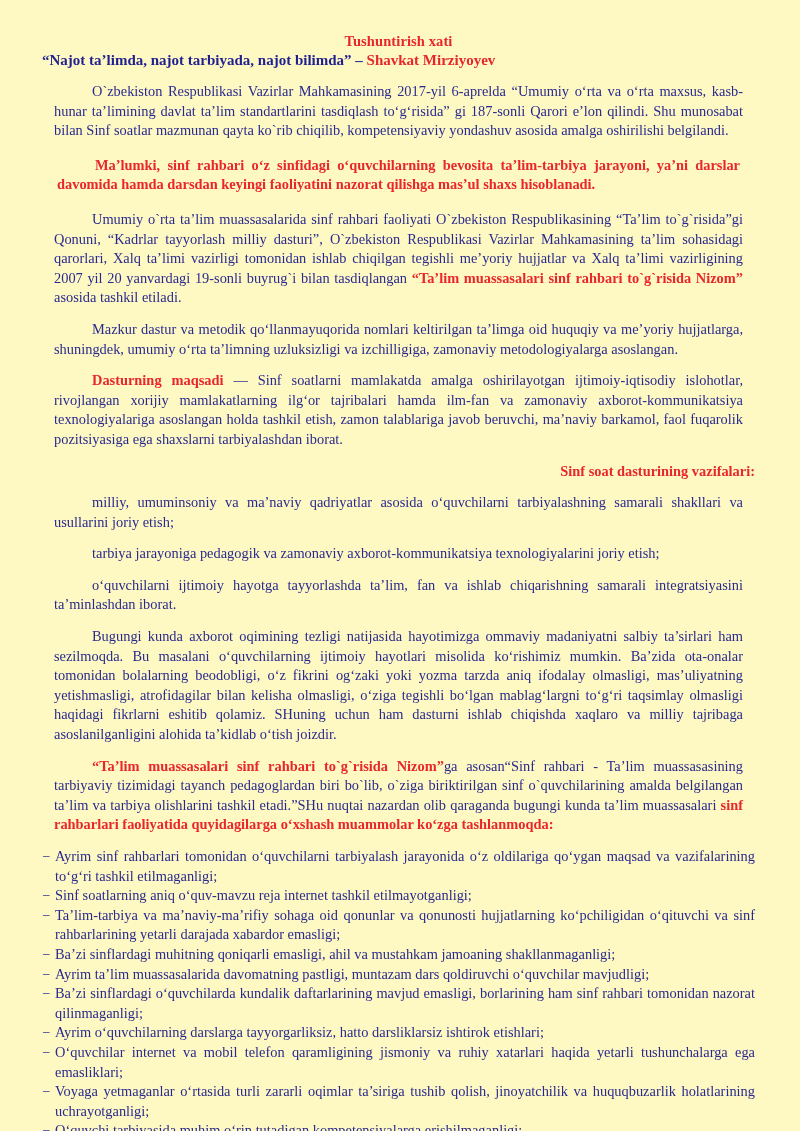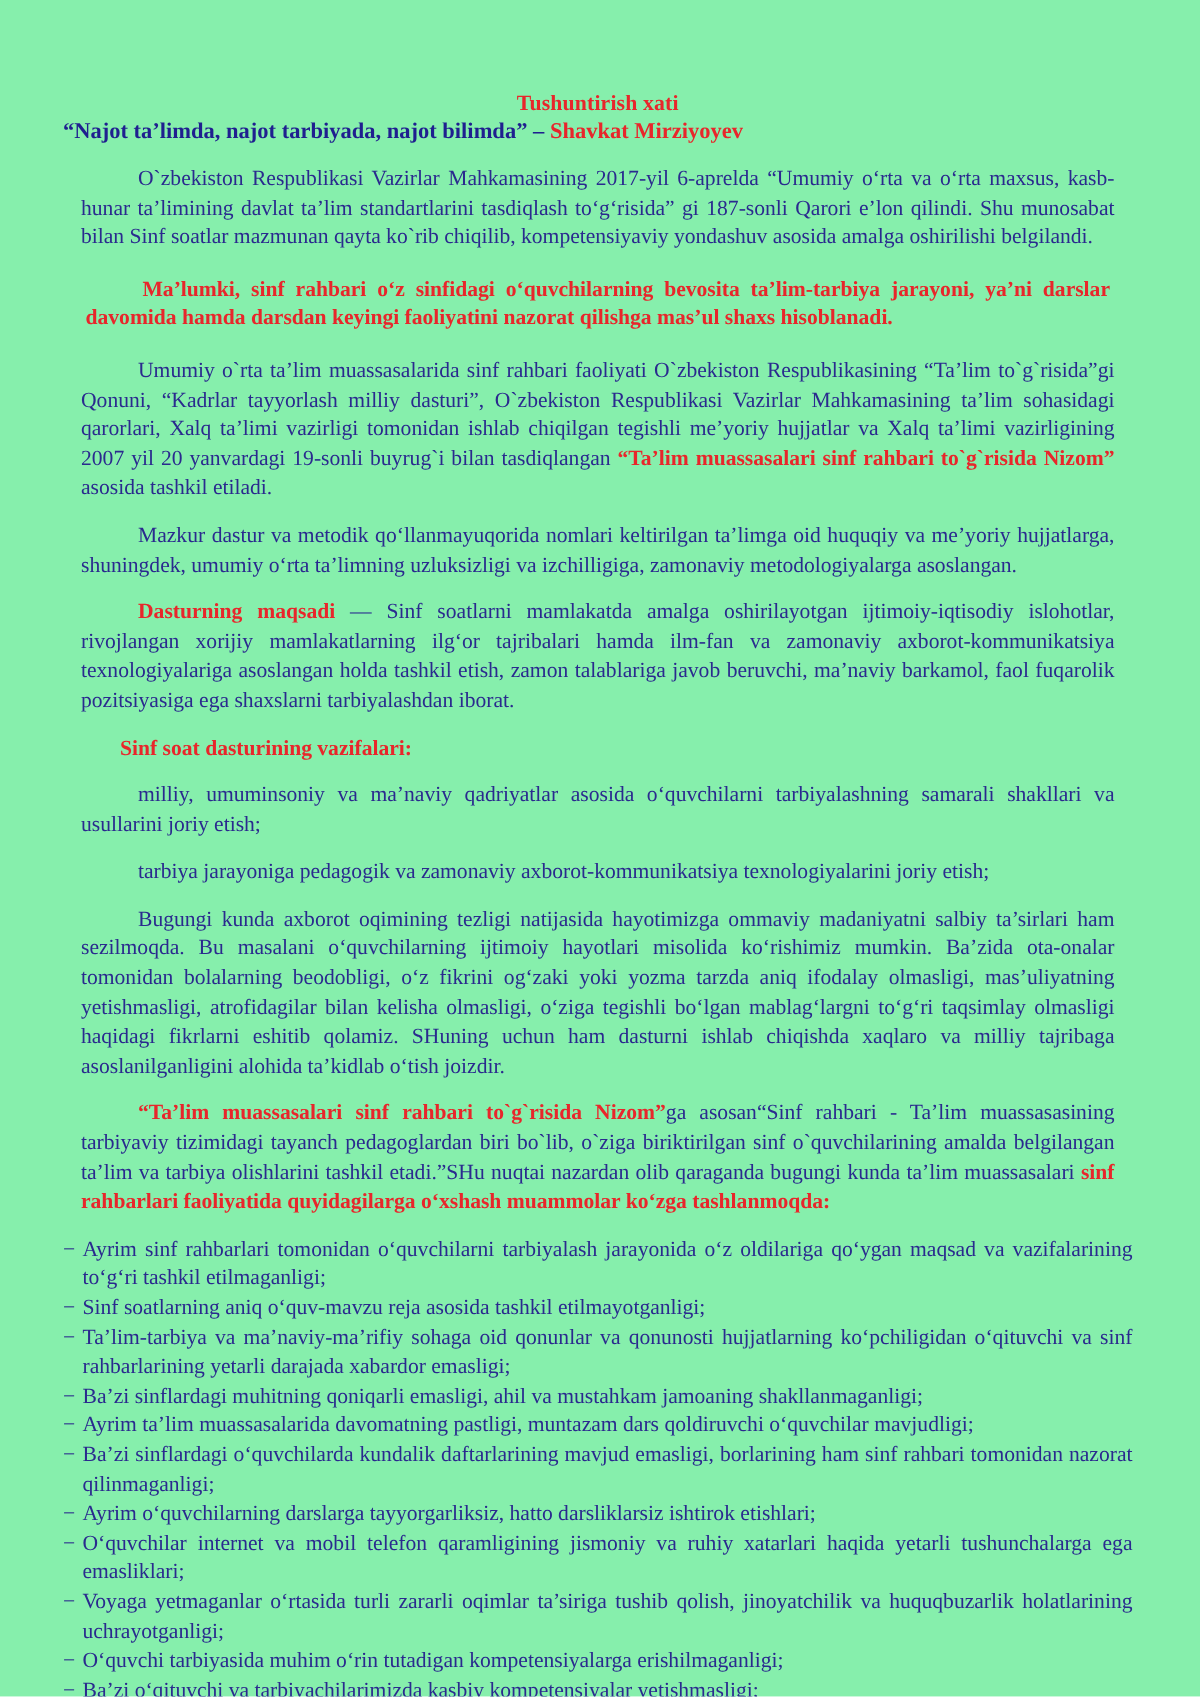--- a/index.html
+++ b/index.html
@@ -11,22 +11,22 @@
     width: 800px;
     height: 1131px;
     font-family: "Liberation Serif", "DejaVu Serif", serif;
     overflow: hidden;
   }
   .page {
     position: relative;
     width: 800px;
     height: 1131px;
     box-sizing: border-box;
-    padding: 60px 45px 0 42px;
-    background: #86efac;
+    padding: 32px 45px 0 42px;
+    background: #fef9c3;
   }
   .doc-title {
     text-align: center;
     color: #e8262b;
     font-weight: bold;
     font-size: 14.5px;
     line-height: 18px;
     margin: 0 0 1px 0;
     letter-spacing: 0.1px;
   }
@@ -65,20 +65,21 @@
     font-weight: bold;
   }
   .redhead {
     display: block;
     color: #e8262b;
     font-weight: bold;
     font-size: 14.4px;
     line-height: 19.6px;
     margin: 0;
     text-indent: 38px;
+    text-align: right;
   }
   ul.problems {
     list-style: none;
     margin: 0;
     padding: 0;
   }
   ul.problems li {
     color: #2a2a8e;
     font-size: 14.4px;
     line-height: 19.6px;
@@ -111,28 +112,29 @@
   <p class="body"><span>Umumiy o`rta ta’lim muassasalarida sinf rahbari faoliyati O`zbekiston Respublikasining “Ta’lim to`g`risida”gi Qonuni, “Kadrlar tayyorlash milliy dasturi”, O`zbekiston Respublikasi Vazirlar Mahkamasining ta’lim sohasidagi qarorlari, Xalq ta’limi vazirligi tomonidan ishlab chiqilgan tegishli me’yoriy hujjatlar va Xalq ta’limi vazirligining 2007 yil 20 yanvardagi 19-sonli buyrug`i bilan tasdiqlangan </span><span class="red">“Ta’lim muassasalari sinf rahbari to`g`risida Nizom”</span><span> asosida tashkil etiladi.</span></p>
 
   <p class="body">Mazkur dastur va metodik qo‘llanmayuqorida nomlari keltirilgan ta’limga oid huquqiy va me’yoriy hujjatlarga, shuningdek, umumiy o‘rta ta’limning uzluksizligi va izchilligiga, zamonaviy metodologiyalarga asoslangan.</p>
 
   <p class="body"><span class="red">Dasturning maqsadi</span><span> — Sinf soatlarni mamlakatda amalga oshirilayotgan ijtimoiy-iqtisodiy islohotlar, rivojlangan xorijiy mamlakatlarning ilg‘or tajribalari hamda ilm-fan va zamonaviy axborot-kommunikatsiya texnologiyalariga asoslangan holda tashkil etish, zamon talablariga javob beruvchi, ma’naviy barkamol, faol fuqarolik pozitsiyasiga ega shaxslarni tarbiyalashdan iborat.</span></p>
 
   <div class="redhead">Sinf soat dasturining vazifalari:</div>
 
   <p class="body">milliy, umuminsoniy va ma’naviy qadriyatlar asosida o‘quvchilarni tarbiyalashning samarali shakllari va usullarini joriy etish;</p>
   <p class="body">tarbiya jarayoniga pedagogik va zamonaviy axborot-kommunikatsiya texnologiyalarini joriy etish;</p>
+  <p class="body">o‘quvchilarni ijtimoiy hayotga tayyorlashda ta’lim, fan va ishlab chiqarishning samarali integratsiyasini ta’minlashdan iborat.</p>
 
   <p class="body">Bugungi kunda axborot oqimining tezligi natijasida hayotimizga ommaviy madaniyatni salbiy ta’sirlari ham sezilmoqda. Bu masalani o‘quvchilarning ijtimoiy hayotlari misolida ko‘rishimiz mumkin. Ba’zida ota-onalar tomonidan bolalarning beodobligi, o‘z fikrini og‘zaki yoki yozma tarzda aniq ifodalay olmasligi, mas’uliyatning yetishmasligi, atrofidagilar bilan kelisha olmasligi, o‘ziga tegishli bo‘lgan mablag‘largni to‘g‘ri taqsimlay olmasligi haqidagi fikrlarni eshitib qolamiz. SHuning uchun ham dasturni ishlab chiqishda xaqlaro va milliy tajribaga asoslanilganligini alohida ta’kidlab o‘tish joizdir.</p>
 
   <p class="body"><span class="red">“Ta’lim muassasalari sinf rahbari to`g`risida Nizom”</span><span>ga asosan“Sinf rahbari - Ta’lim muassasasining tarbiyaviy tizimidagi tayanch pedagoglardan biri bo`lib, o`ziga biriktirilgan sinf o`quvchilarining amalda belgilangan ta’lim va tarbiya olishlarini tashkil etadi.”SHu nuqtai nazardan olib qaraganda bugungi kunda ta’lim muassasalari </span><span class="red">sinf rahbarlari faoliyatida quyidagilarga o‘xshash muammolar ko‘zga tashlanmoqda:</span></p>
 
   <ul class="problems">
     <li><span class="dash">−</span><span>Ayrim sinf rahbarlari tomonidan o‘quvchilarni tarbiyalash jarayonida o‘z oldilariga qo‘ygan maqsad va vazifalarining to‘g‘ri tashkil etilmaganligi;</span></li>
-    <li><span class="dash">−</span><span>Sinf soatlarning aniq o‘quv-mavzu reja asosida tashkil etilmayotganligi;</span></li>
+    <li><span class="dash">−</span><span>Sinf soatlarning aniq o‘quv-mavzu reja internet tashkil etilmayotganligi;</span></li>
     <li><span class="dash">−</span><span>Ta’lim-tarbiya va ma’naviy-ma’rifiy sohaga oid qonunlar va qonunosti hujjatlarning ko‘pchiligidan o‘qituvchi va sinf rahbarlarining yetarli darajada xabardor emasligi;</span></li>
     <li><span class="dash">−</span><span>Ba’zi sinflardagi muhitning qoniqarli emasligi, ahil va mustahkam jamoaning shakllanmaganligi;</span></li>
     <li><span class="dash">−</span><span>Ayrim ta’lim muassasalarida davomatning pastligi, muntazam dars qoldiruvchi o‘quvchilar mavjudligi;</span></li>
     <li><span class="dash">−</span><span>Ba’zi sinflardagi o‘quvchilarda kundalik daftarlarining mavjud emasligi, borlarining ham sinf rahbari tomonidan nazorat qilinmaganligi;</span></li>
     <li><span class="dash">−</span><span>Ayrim o‘quvchilarning darslarga tayyorgarliksiz, hatto darsliklarsiz ishtirok etishlari;</span></li>
     <li><span class="dash">−</span><span>O‘quvchilar internet va mobil telefon qaramligining jismoniy va ruhiy xatarlari haqida yetarli tushunchalarga ega emasliklari;</span></li>
     <li><span class="dash">−</span><span>Voyaga yetmaganlar o‘rtasida turli zararli oqimlar ta’siriga tushib qolish, jinoyatchilik va huquqbuzarlik holatlarining uchrayotganligi;</span></li>
     <li><span class="dash">−</span><span>O‘quvchi tarbiyasida muhim o‘rin tutadigan kompetensiyalarga erishilmaganligi;</span></li>
     <li><span class="dash">−</span><span>Ba’zi o‘qituvchi va tarbiyachilarimizda kasbiy kompetensiyalar yetishmasligi;</span></li>
     <li><span class="dash">−</span><span>Tarbiyaviy ishlar ta’sirchanligining pastligi;</span></li>

